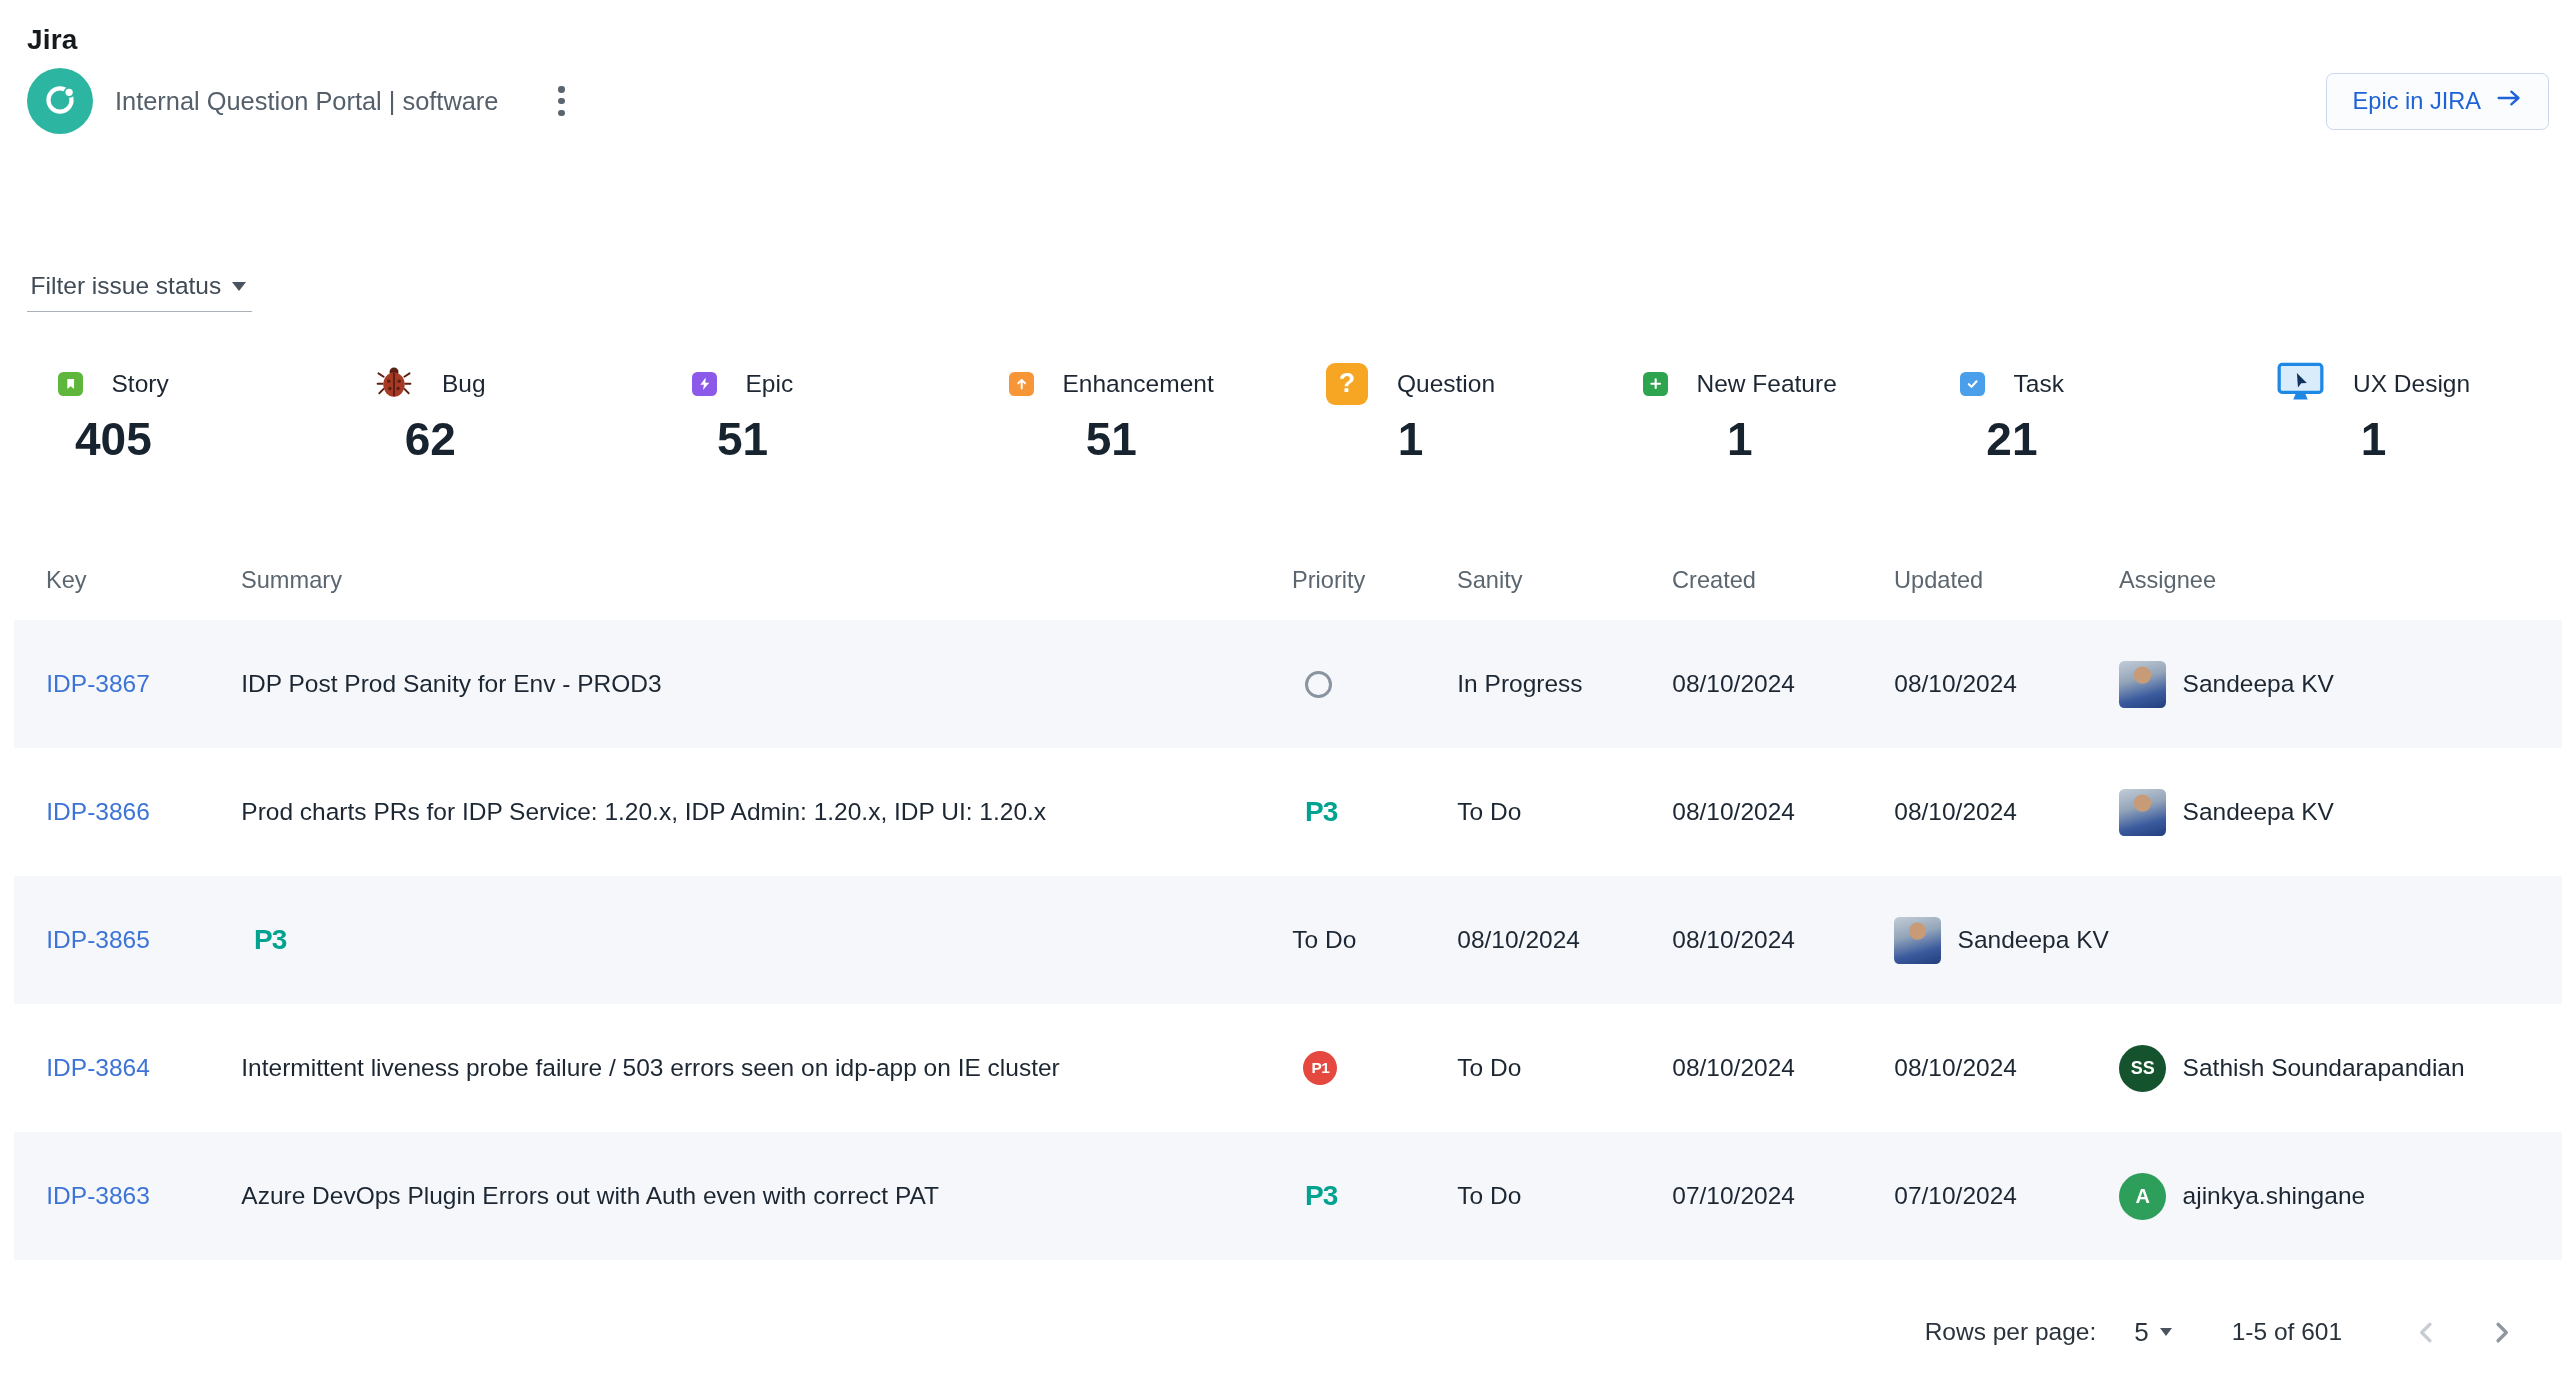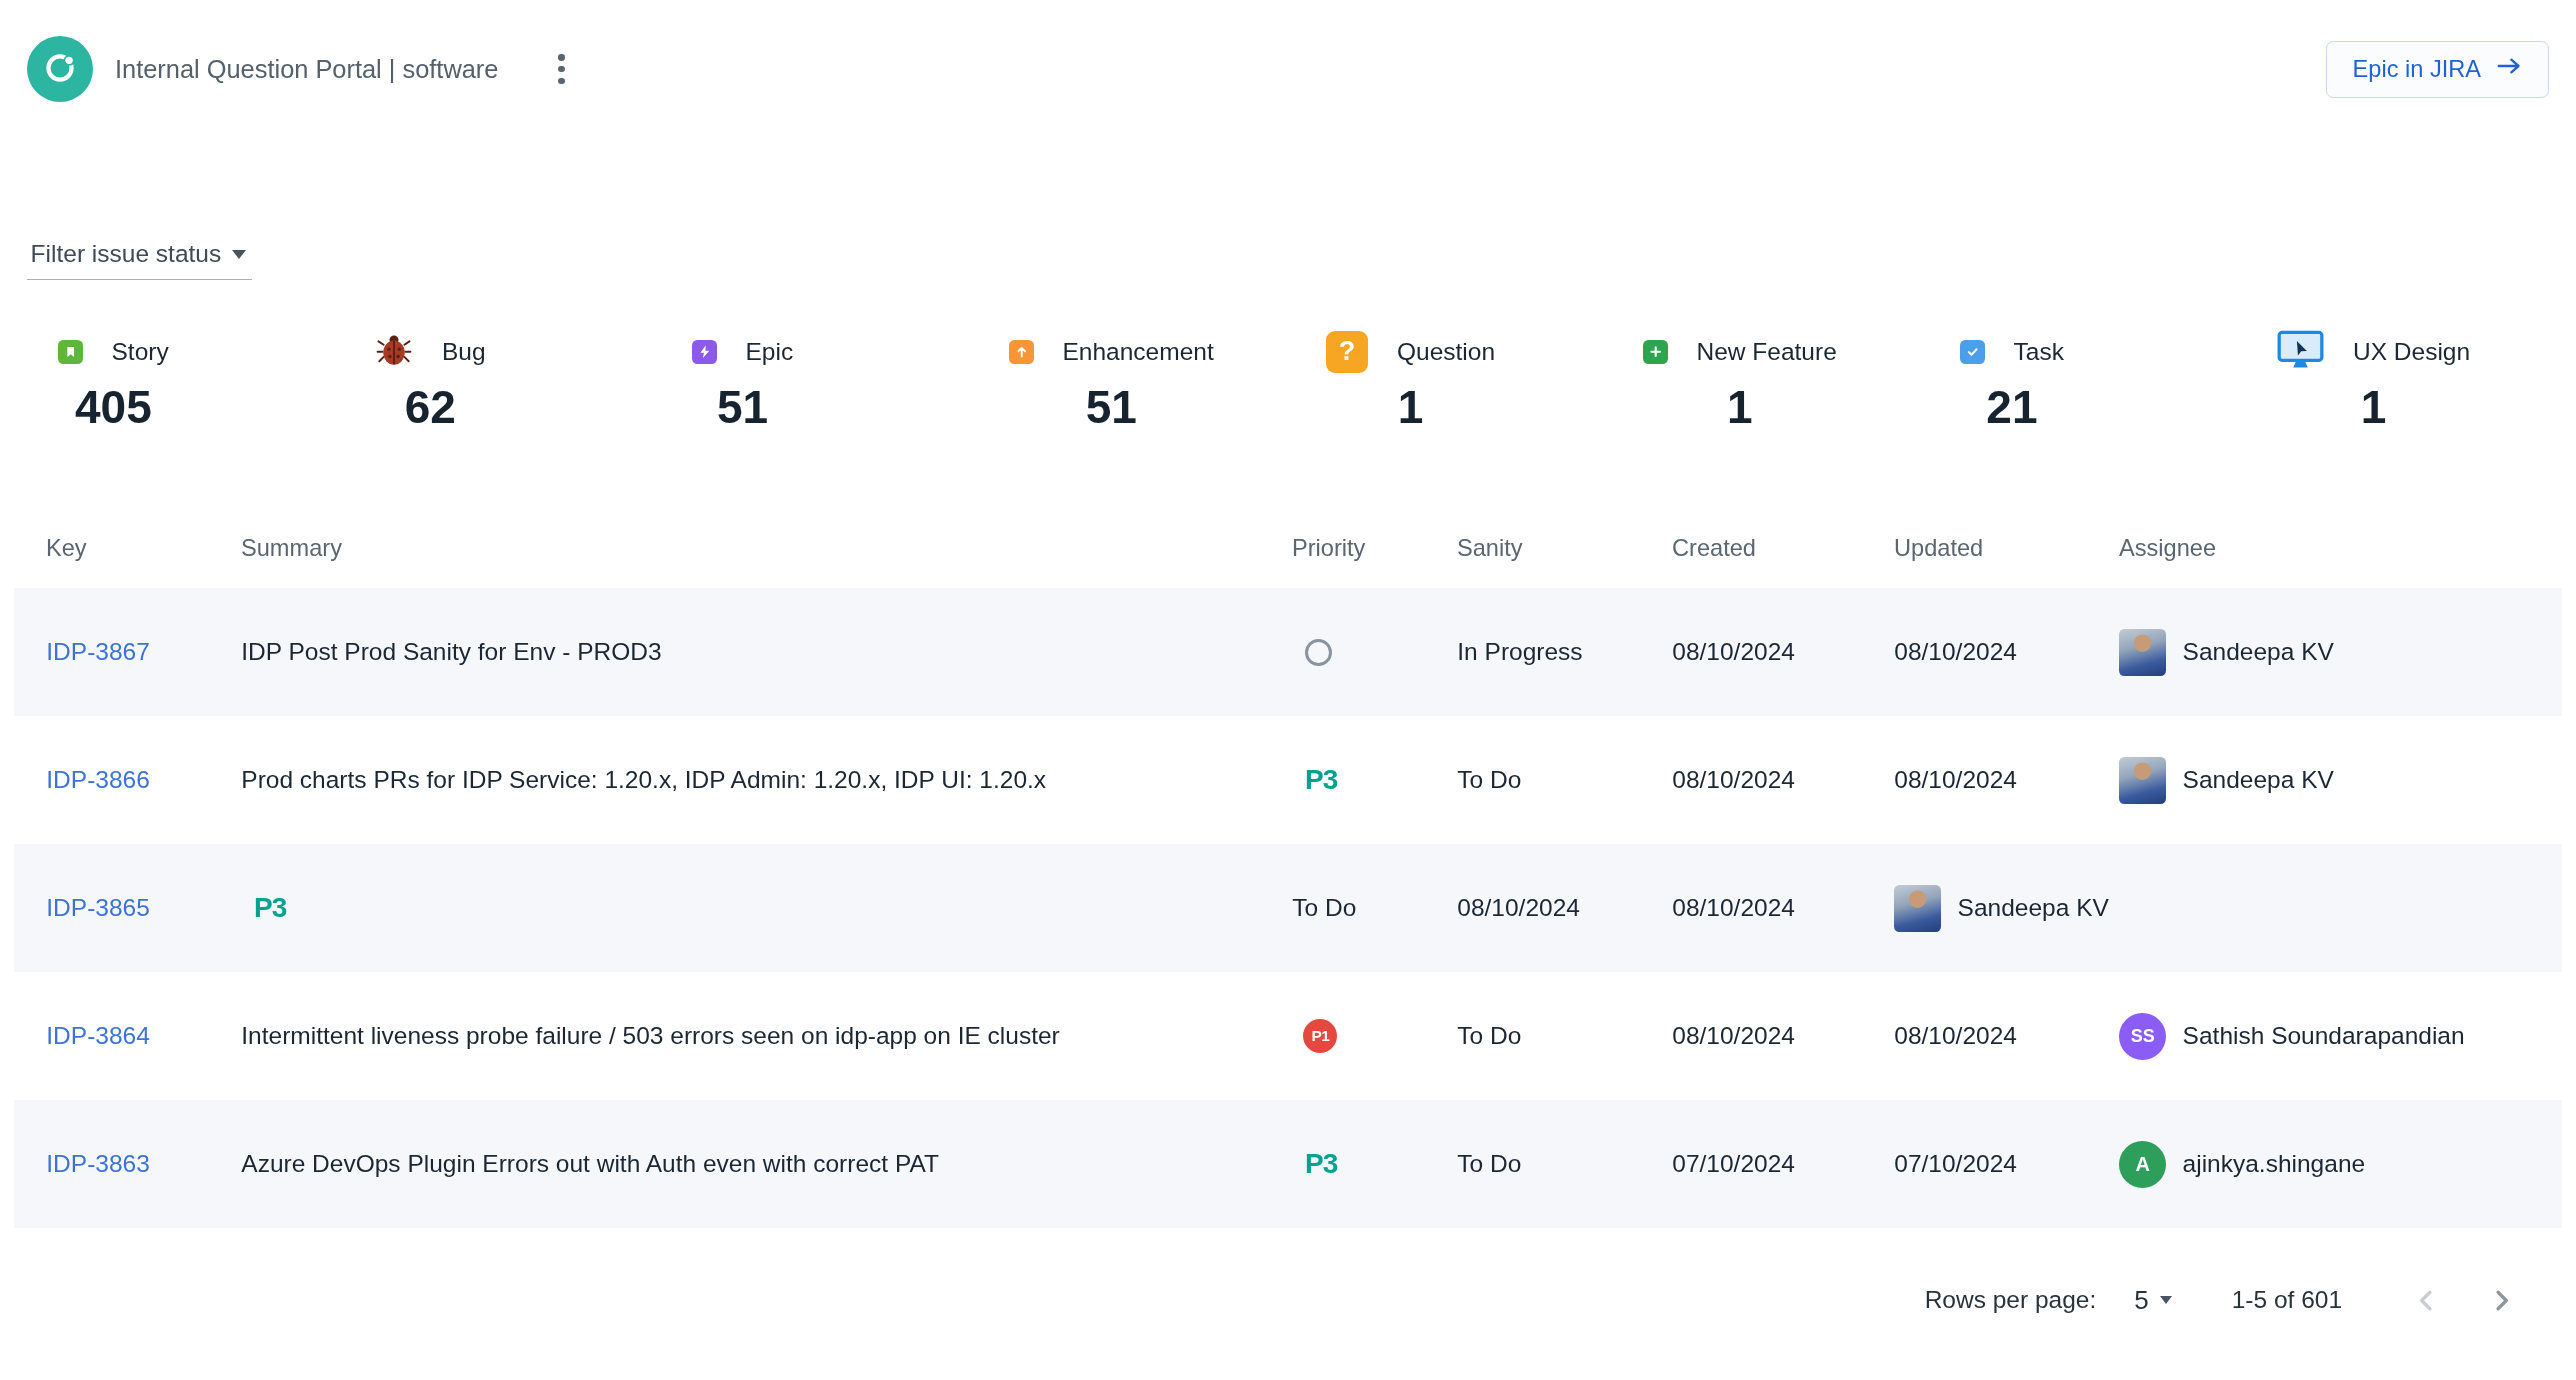--- a/index.html
+++ b/index.html
@@ -61,41 +61,42 @@
   .prio-p1 { width: 34px; height: 34px; border-radius: 50%; background: #E5483F; color: #fff; font-size: 15.4px; font-weight: 700;
              display: inline-flex; align-items: center; justify-content: center; margin-left: 11px; letter-spacing: -0.5px; }
 
   .assignee { gap: 16.3px; }
   .avatar { width: 47px; height: 47px; flex: none; display: inline-flex; align-items: center; justify-content: center; }
   .avatar-photo { border-radius: 5.4px;
     background:
       radial-gradient(circle at 50% 30%, #c79a78 0 8.2px, rgba(0,0,0,0) 9px),
       linear-gradient(165deg, #c3ccd6 0%, #93a5ba 38%, #3a5a9e 72%, #223e7c 100%); }
   .avatar-init { border-radius: 50%; color: #fff; font-weight: 600; font-size: 18px; }
-  .avatar-ss { background: #8b5cf6; }
+  .avatar-ss { background: #14532d; }
   .avatar-a  { background: #2E9E5B; font-size: 20px; }
 
   
   .pagination { display: flex; align-items: center; justify-content: flex-end; margin-top: 50px;
                 padding-right: 25.4px; font-size: 24.5px; color: #2a333c; }
   .rpp-label { color: #2a333c; }
   .rpp-select { display: inline-flex; align-items: center; gap: 11px; margin-left: 38px; cursor: pointer; font-size: 26px; }
   .rpp-caret { width: 0; height: 0; border-left: 6.3px solid transparent; border-right: 6.3px solid transparent;
                border-top: 8.2px solid #4a545e; display: inline-block; }
   .range { margin-left: 60px; }
   .chev { border: none; background: none; cursor: pointer; padding: 5.4px; display: inline-flex; align-items: center; }
   .chev-left { margin-left: 63px; color: #c9cdd2; }
   .chev-right { margin-left: 31px; color: #8f969e; }
 </style>
 </head>
 <body>
 
 <div class="page">
 
   
+  <div class="card-title">Jira</div>
 
   <div class="app-row">
     <div class="logo">
       <span>
         <svg width="42" height="42" viewBox="0 0 24 24">
           <circle cx="12" cy="12" r="6.6" fill="none" stroke="#ffffff" stroke-width="2.4"></circle>
           <circle cx="17.2" cy="7.6" r="3.1" fill="#2cb5a0"></circle>
           <circle cx="17.2" cy="7.6" r="2.1" fill="#ffffff"></circle>
         </svg>
       </span>

